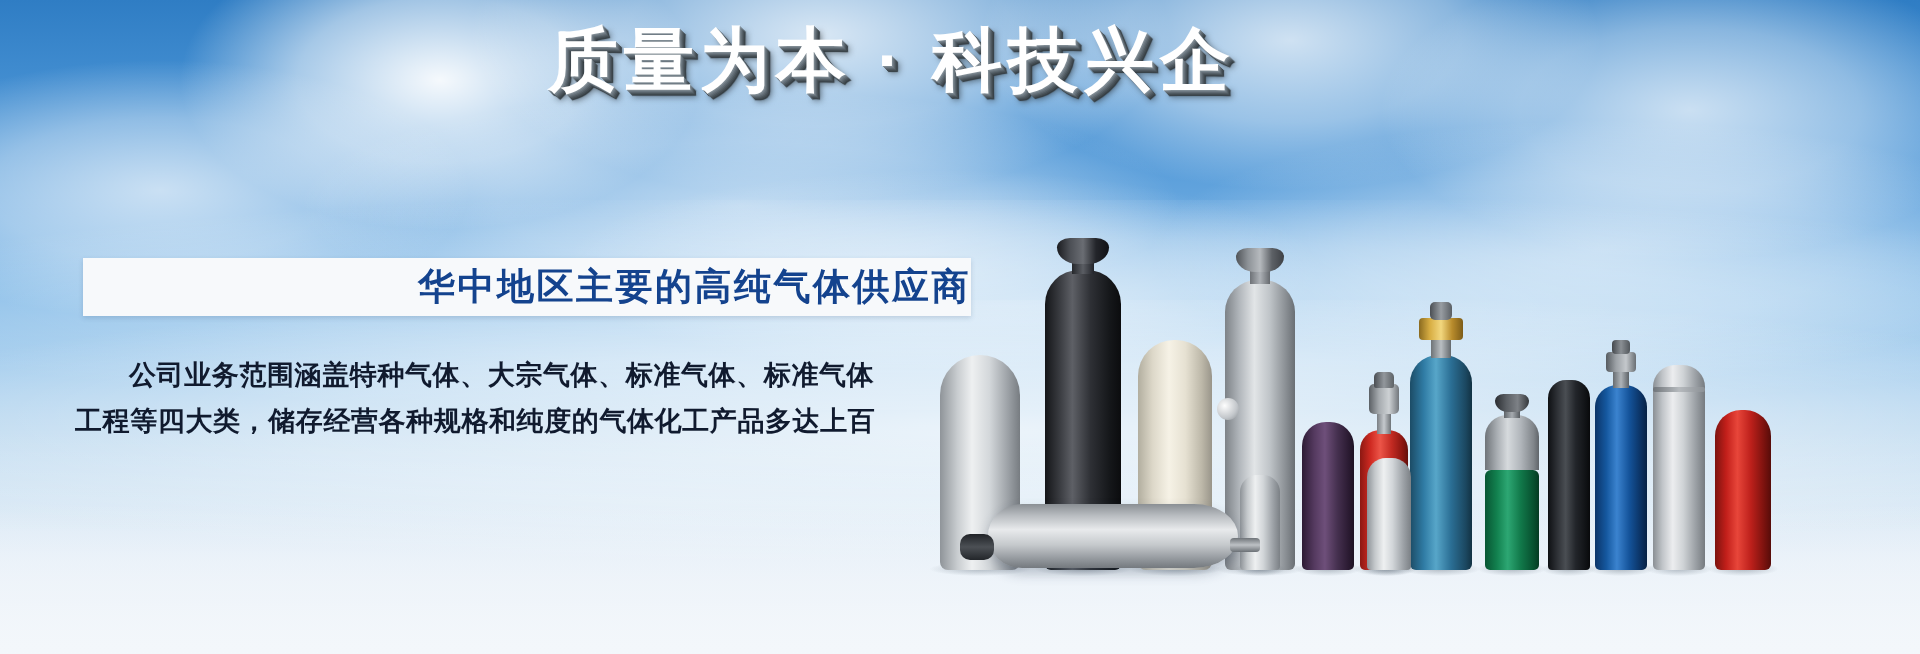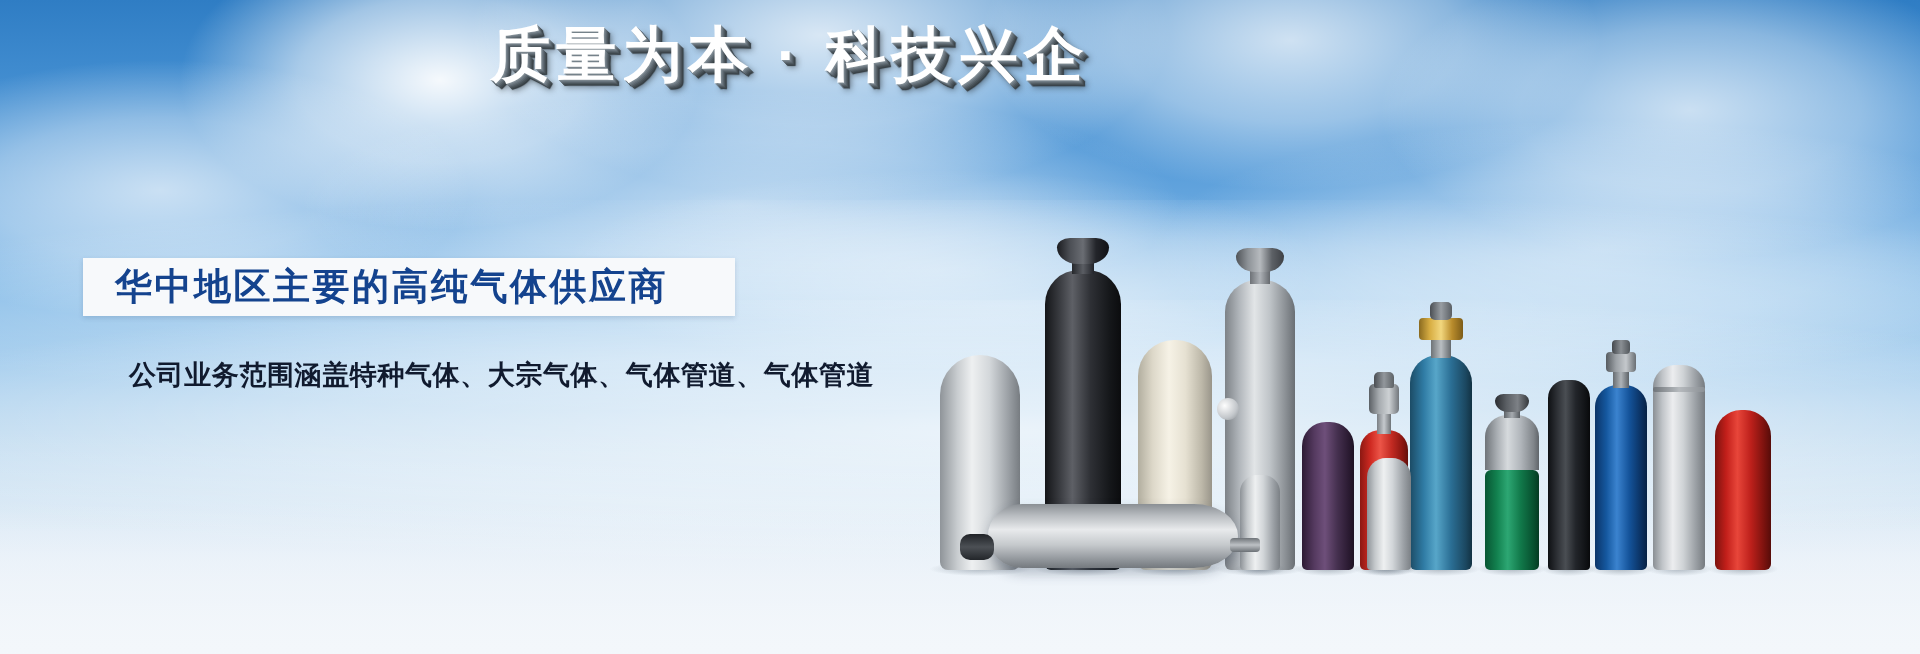--- a/index.html
+++ b/index.html
@@ -57,25 +57,25 @@
   
   #bottomhaze {
     position:absolute; left:0; bottom:0; width:1920px; height:150px;
     background: linear-gradient(to bottom, rgba(238,243,249,0) 0%, rgba(240,245,250,0.75) 60%, rgba(243,247,251,0.95) 100%);
     pointer-events:none;
   }
 
   
   #headline {
     position: absolute;
-    left: 330px; top: 22px;
+    left: 316px; top: 22px;
     width: 920px;
-    text-align: center;
+    text-align: right;
     font-family: "Liberation Sans", sans-serif;
-    font-size: 60px;
+    font-size: 70px;
     font-weight: bold;
     letter-spacing: 6px;
     color: #ffffff;
     white-space: nowrap;
     text-shadow:
        1px 1px 0 #7f8b93,
        2px 2px 0 #6d7881,
        3px 3px 0 #5d6870,
        4px 4px 0 #4e585f,
        5px 5px 0 #424b51,
@@ -94,25 +94,26 @@
     font-weight: bold;
     color: #141c2b;
     white-space: nowrap;
     letter-spacing: .3px;
     text-shadow: 0 1px 1px rgba(255,255,255,.45);
   }
 
   #tagline-box {
     position: absolute;
     left: 83px; top: 258px;
-    width: 652px; height: 58px;
+    width: 888px; height: 58px;
     background: #f7f9fb;
     box-shadow: 0 2px 5px rgba(40,70,110,.18);
     display: flex;
     align-items: center;
+    justify-content: flex-end;
   }
   #tagline-text {
     font-family: "Liberation Sans", sans-serif;
     font-size: 37px;
     font-weight: bold;
     color: #14438e;
     letter-spacing: 2.5px;
     padding-left: 32px;
     white-space: nowrap;
   }
@@ -190,21 +191,22 @@
   <div id="bottomhaze"></div>
 
   <div id="headline">质量为本 · 科技兴企</div>
 
 
   <div id="tagline-box">
     <span id="tagline-text">华中地区主要的高纯气体供应商</span>
   </div>
 
   <div id="paragraph">
-    <span class="ln first">公司业务范围涵盖特种气体、大宗气体、气体管道、气体管道</span>
+    <span class="ln first">公司业务范围涵盖特种气体、大宗气体、标准气体、标准气体</span>
+    <span class="ln">工程等四大类，储存经营各种规格和纯度的气体化工产品多达上百</span>
   </div>
 
   <div id="product-group">
 
     <div class="cyl" style="left:0px; width:80px; height:215px;">
       <div class="shadowbase" style="width:100px;"></div>
       <div class="body" style="height:215px; border-radius:40px 40px 8px 8px;
                   background:linear-gradient(to right,#8f9499 0%,#c9cdd0 22%,#eef0f1 40%,#d3d7da 62%,#9ca1a6 85%,#777c81 100%);"></div>
     </div>
 

